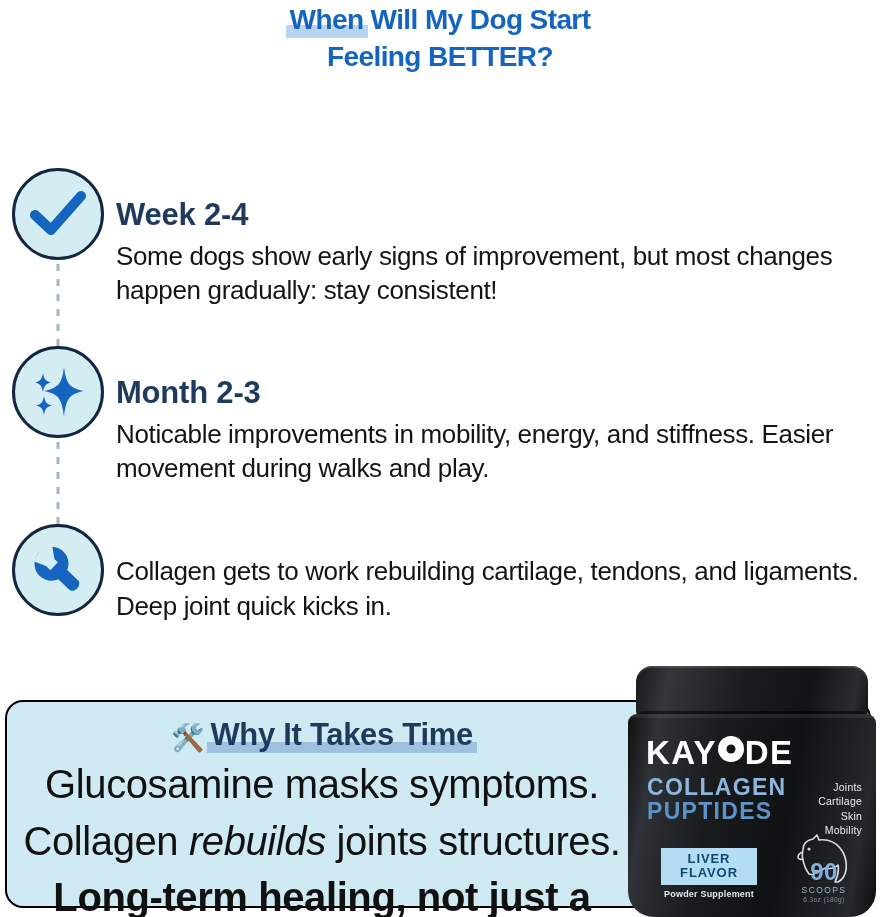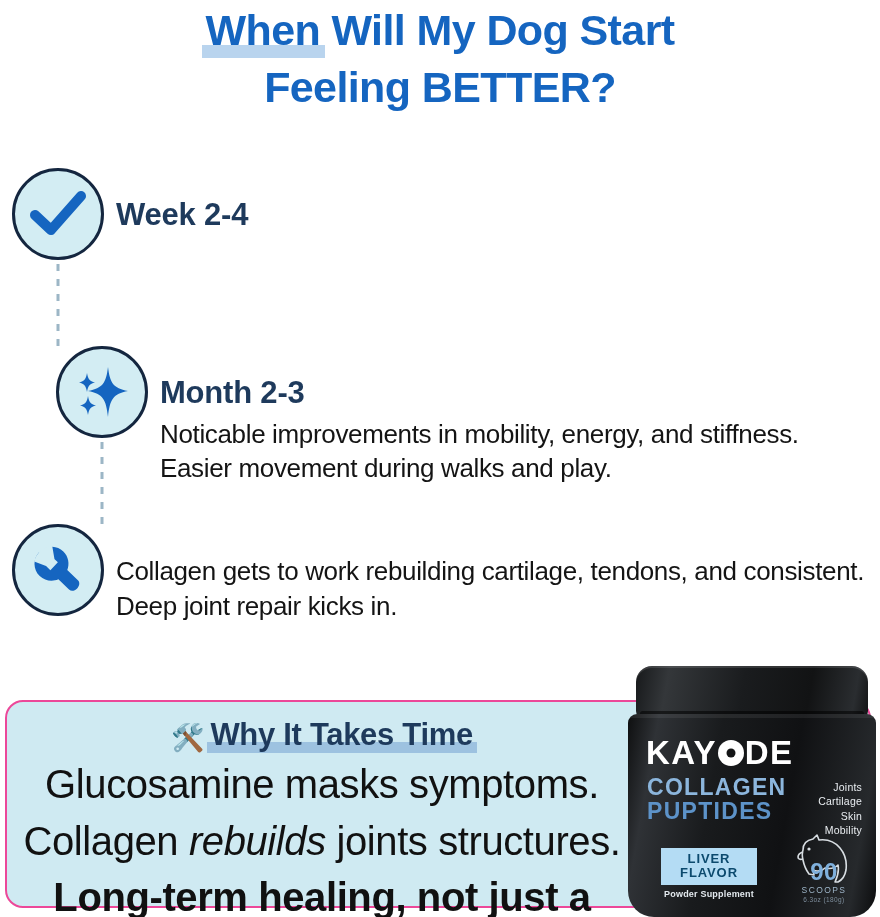--- a/index.html
+++ b/index.html
@@ -18,21 +18,21 @@
 
   
   .title-block {
     position: absolute;
     top: 2px;
     left: 0;
     width: 880px;
     text-align: center;
   }
   .title-line {
-    font-size: 43px;
+    font-size: 28px;
     font-weight: 800;
     color: #1565c0;
     letter-spacing: -0.6px;
     line-height: 1.32;
     white-space: nowrap;
   }
   .hl-word {
     position: relative;
     display: inline-block;
     z-index: 1;
@@ -55,21 +55,21 @@
     left: 0;
     width: 880px;
   }
   .step {
     position: relative;
     display: flex;
     align-items: flex-start;
     min-height: 160px;
   }
   .step:nth-child(1) { height: 178px; }
-  .step:nth-child(2) { height: 178px; padding-left: 44px; }
+  .step:nth-child(2) { height: 178px; }
   .step:nth-child(3) { height: 160px; }
 
   .icon-col {
     position: relative;
     width: 116px;
     flex: 0 0 116px;
     display: flex;
     justify-content: center;
   }
   .icon-circle {
@@ -125,21 +125,21 @@
 
   
   .bottom-panel {
     position: absolute;
     left: 5px;
     top: 700px;
     width: 866px;
     height: 208px;
     box-sizing: border-box;
     background: #cfeaf2;
-    border: 2px solid #ec4899;
+    border: 2px solid #000000;
     border-radius: 18px;
     z-index: 1;
   }
   .panel-inner {
     position: absolute;
     left: 0;
     top: 0;
     width: 630px;
     text-align: center;
     padding-top: 14px;
@@ -232,21 +232,20 @@
   .brand {
     position: absolute;
     left: 18px;
     top: 22px;
     font-size: 33px;
     font-weight: 800;
     color: #ffffff;
     letter-spacing: 1.4px;
     line-height: 1;
     display: flex;
-    align-items: center;
   }
   .brand .ring {
     display: inline-block;
     width: 26px;
     height: 26px;
     border-radius: 50%;
     background: #ffffff;
     position: relative;
     margin: 0 1px;
   }
@@ -360,20 +359,21 @@
         <span>
           <svg width="56" height="46" viewBox="0 0 56 46" aria-hidden="true">
             <path d="M5 24 L21 39 L51 5" fill="none" stroke="#1565c0" stroke-width="10" stroke-linecap="round" stroke-linejoin="round"></path>
           </svg>
         </span>
       </div>
       <div class="connector"></div>
     </div>
     <div class="text-col">
       <p class="step-title">Week 2-4</p>
+      <p class="step-body">Some dogs show early signs of improvement, but most changes happen gradually: stay consistent!</p>
     </div>
   </div>
 
   <div class="step">
     <div class="icon-col">
       <div class="icon-circle">
         <span>
           <svg width="58" height="58" viewBox="0 0 58 58" aria-hidden="true">
             <path d="M35 4 C37 20 40 25 55 28 C40 31 37 36 35 54 C33 36 30 31 15 28 C30 25 33 20 35 4 Z" fill="#1565c0"></path>
             <path d="M14 10 C15 16 16.5 18 22 19.5 C16.5 21 15 23 14 29 C13 23 11.5 21 6 19.5 C11.5 18 13 16 14 10 Z" fill="#1565c0"></path>
@@ -397,21 +397,21 @@
             <g transform="rotate(-46 28 28)">
               <path d="M28 2 C18.6 2 11 9.6 11 19 C11 26.1 15.4 32.2 21.6 34.7 L21.6 49.5 C21.6 52.5 24.4 54.6 28 54.6 C31.6 54.6 34.4 52.5 34.4 49.5 L34.4 34.7 C40.6 32.2 45 26.1 45 19 C45 14.7 43.4 10.8 40.8 7.8 L33.6 17.6 L25.5 17.6 L22.4 9.2 L28 2 Z" fill="#1565c0"></path>
               <path d="M17.5 5 L22.6 16.6 L22.6 22.6 L33.4 22.6 L33.4 16.6 L38.5 5 C35.4 3.1 31.8 2 28 2 C24.2 2 20.6 3.1 17.5 5 Z" fill="#d3edf3"></path>
             </g>
           </svg>
         </span>
       </div>
 
     </div>
     <div class="text-col">
-      <p class="step-body">Collagen gets to work rebuilding cartilage, tendons, and consistent. Deep joint repair kicks in.</p>
+      <p class="step-body">Collagen gets to work rebuilding cartilage, tendons, and ligaments. Deep joint quick kicks in.</p>
     </div>
   </div>
 
 </div>
 
 <div class="bottom-panel">
   <div class="panel-inner">
     <div class="panel-heading"><span class="tool-emoji">🛠️</span><span class="hl2">Why It Takes Time</span></div>
     <div class="panel-line">Glucosamine masks symptoms.</div>
     <div class="panel-line italicword"><span>Collagen </span><em>rebuilds</em><span> joints structures.</span></div>

